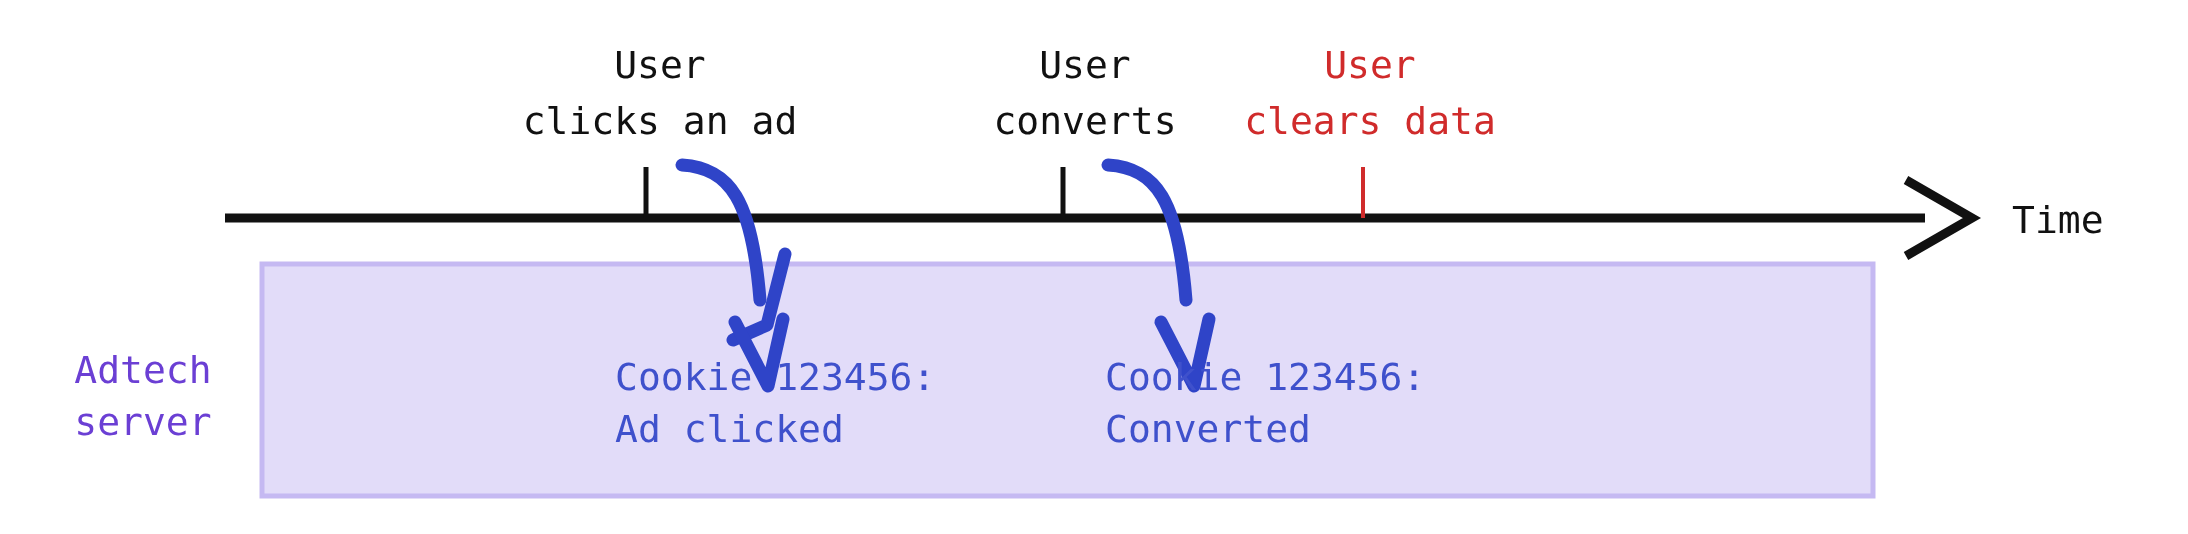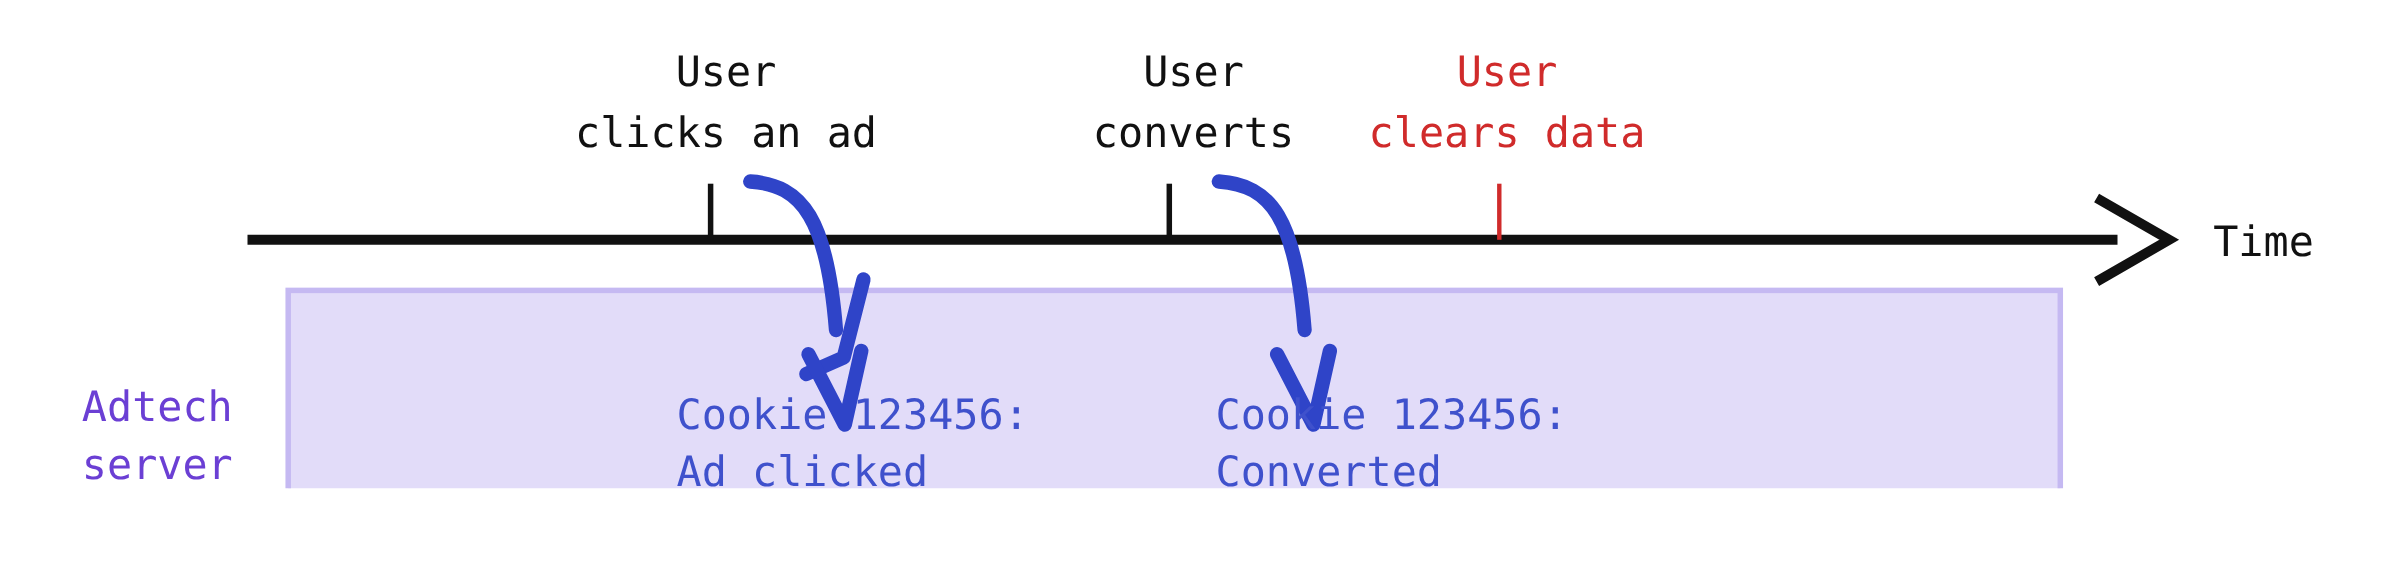--- a/index.html
+++ b/index.html
@@ -7,21 +7,21 @@
     margin: 0;
     padding: 0;
     background: #ffffff;
   }
   body {
     font-family: "DejaVu Sans Mono", "Liberation Mono", monospace;
   }
   #diagram-root {
     position: relative;
     width: 2188px;
-    height: 444px;
+    height: 534px;
     background: #ffffff;
     overflow: hidden;
   }
   #diagram-svg {
     position: absolute;
     top: 0;
     left: 0;
     width: 2188px;
     height: 534px;
   }

